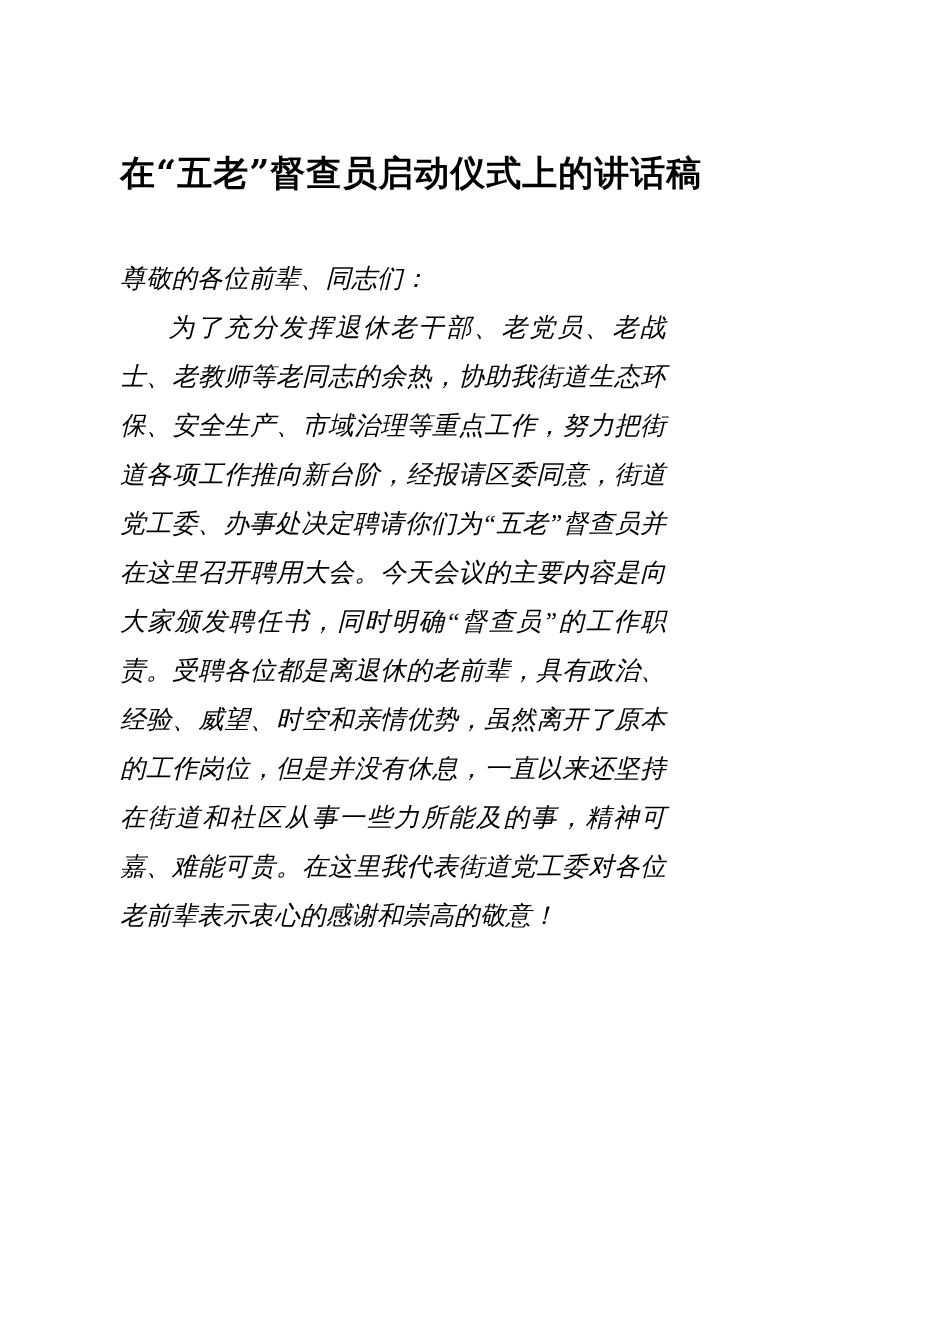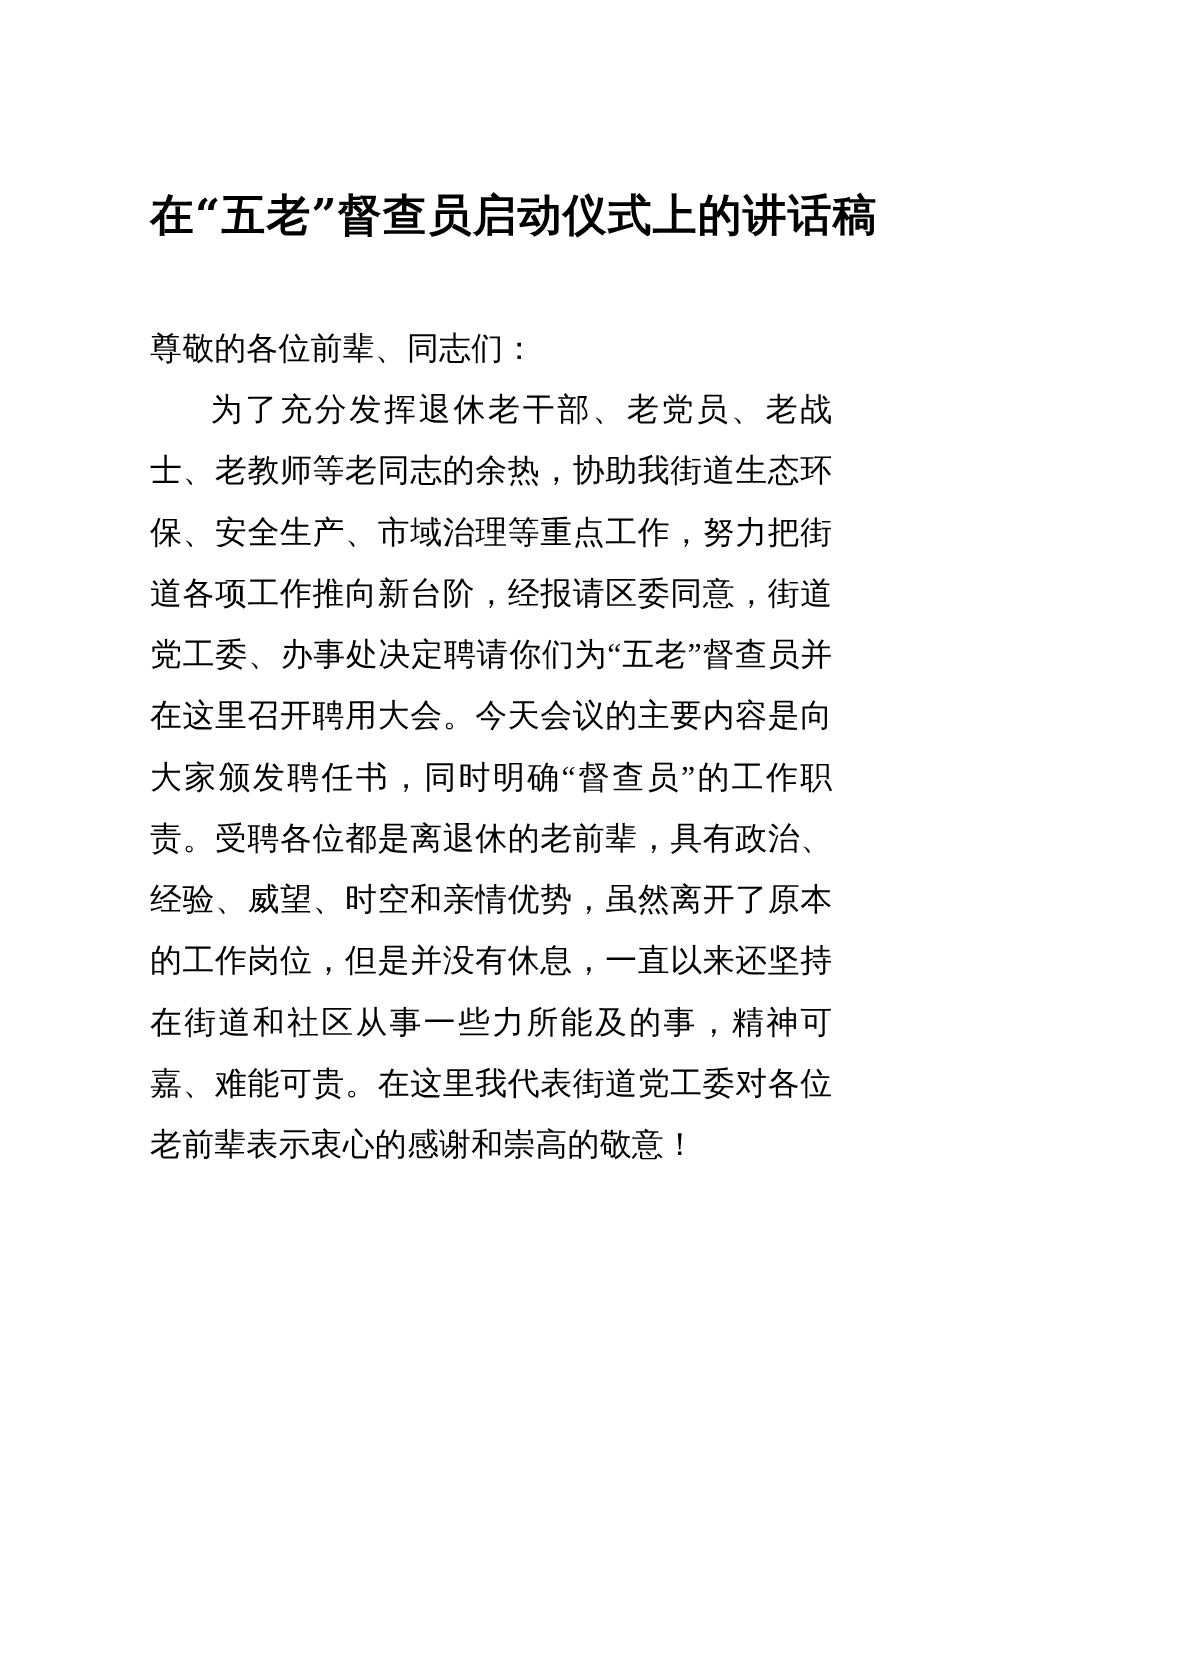--- a/index.html
+++ b/index.html
@@ -34,20 +34,21 @@
   }
   .body-text {
     font-size: 25.5px;
     line-height: 49px;
     text-align: justify;
     text-justify: inter-ideograph;
     letter-spacing: 0.2px;
   }
   .para {
     margin: 0;
+    font-style: italic;
   }
   .indent-1 {
     text-indent: 1.9em;
   }
   .indent-0 {
     text-indent: 0;
   }
 </style>
 </head>
 <body>

